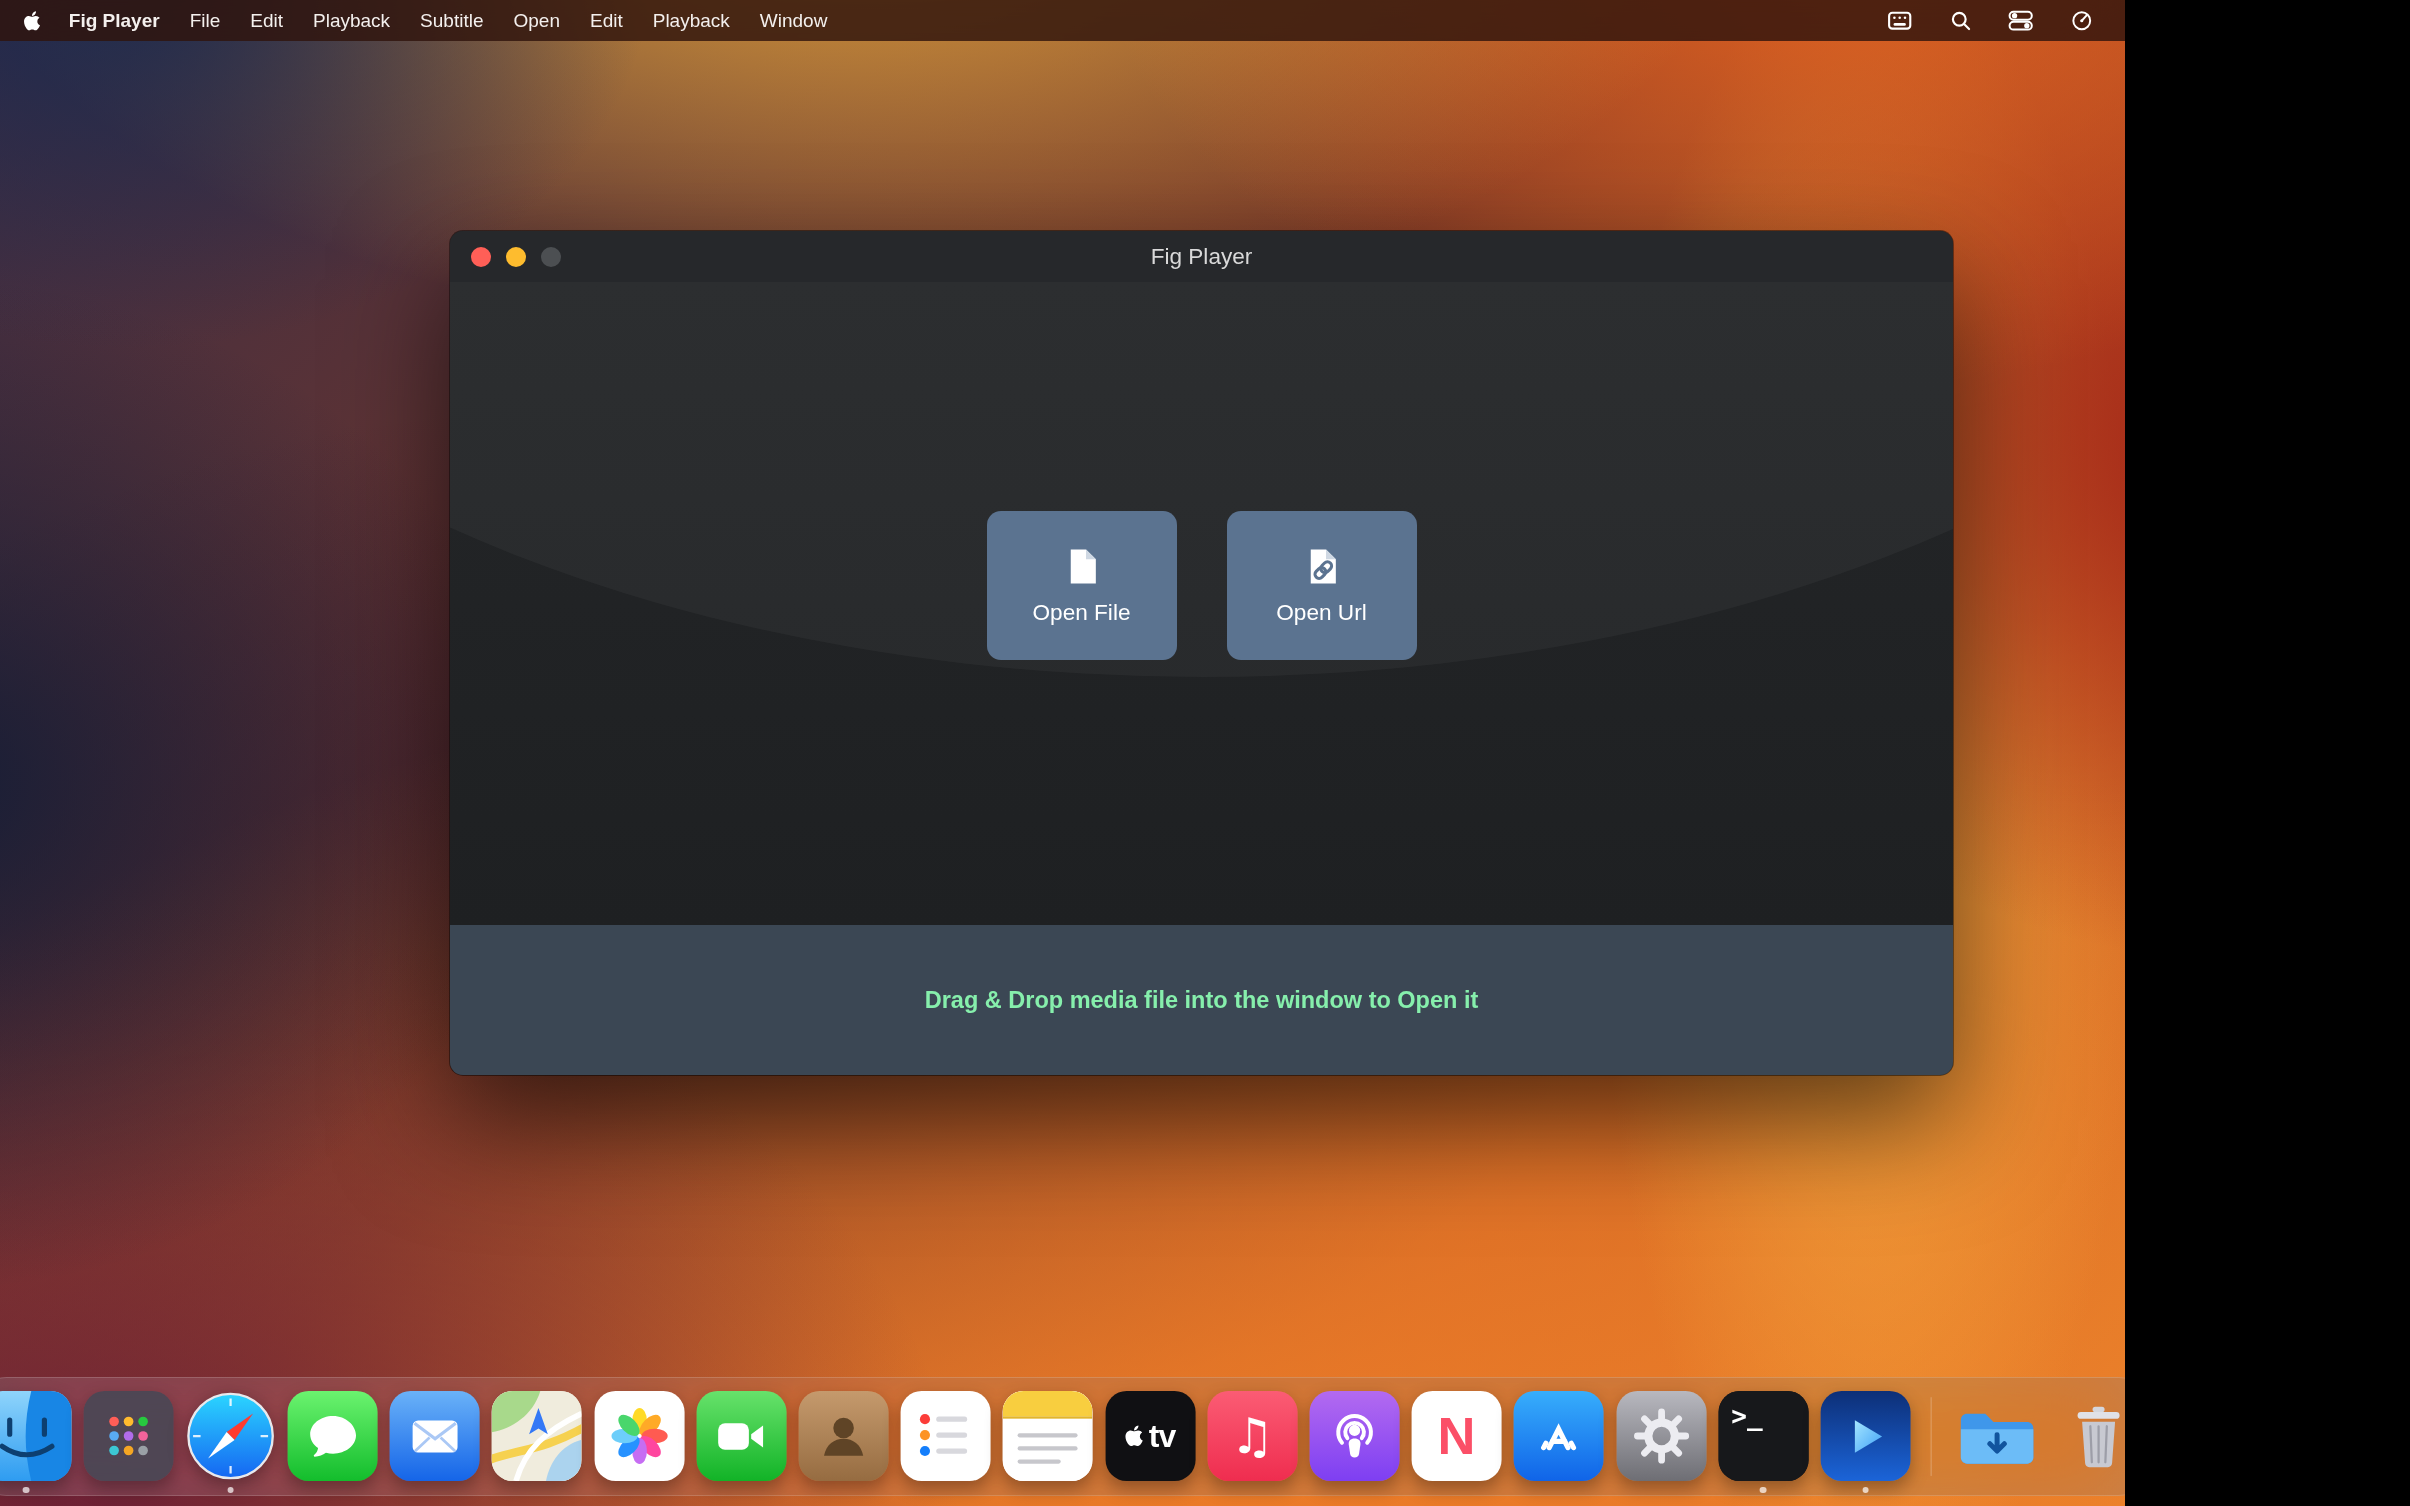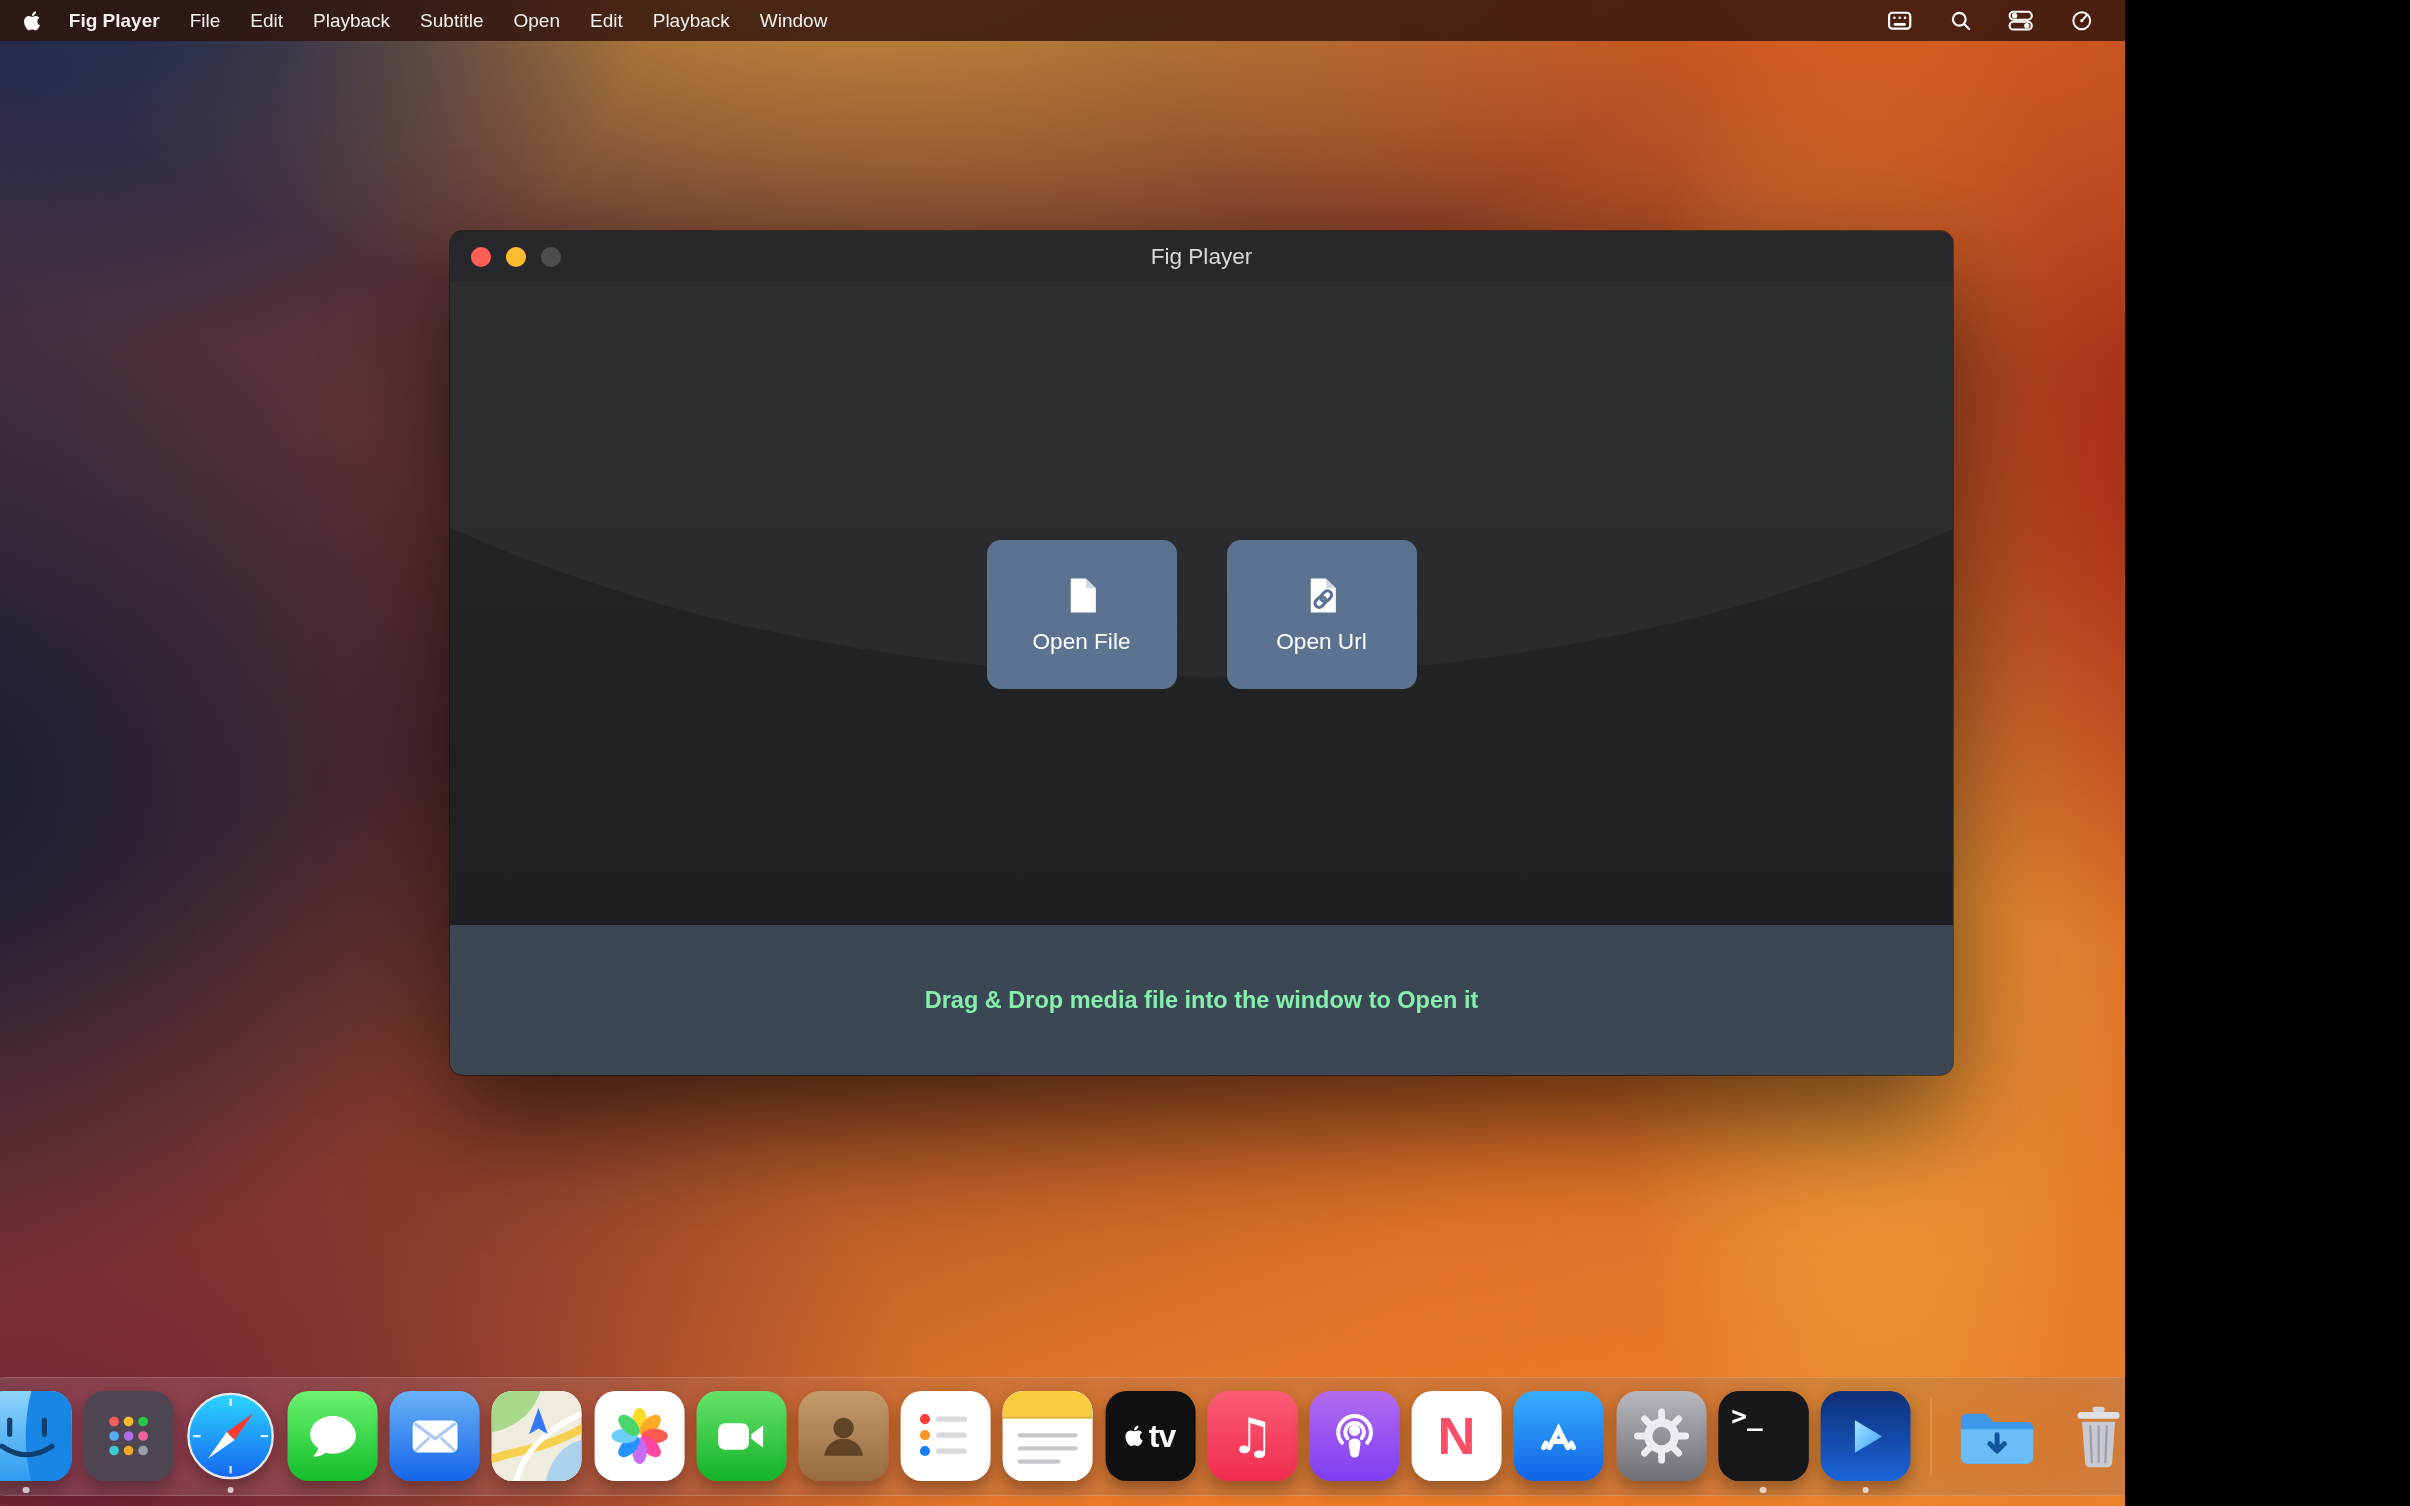--- a/index.html
+++ b/index.html
@@ -34,21 +34,21 @@
     overflow:hidden;background:#232528;display:flex;flex-direction:column;z-index:30;
     box-shadow:0 47px 113px rgba(0,0,0,.6),0 0 0 0.9px rgba(0,0,0,.45)}
   .titlebar{height:51px;flex:0 0 51px;position:relative;display:flex;align-items:center;background:#26282b}
   .lights{display:flex;gap:15px;padding-left:21px;z-index:2}
   .light{width:20px;height:20px;border-radius:50%;display:inline-block}
   .light.red{background:#ff5f57}.light.yellow{background:#febc2e}.light.gray{background:#4c4f52}
   .wtitle{position:absolute;left:0;right:0;text-align:center;font-size:22.6px;color:#d9d9d9;font-weight:500}
   .wcontent{flex:1;position:relative;overflow:hidden;background:linear-gradient(180deg,#242628 0%,#1e2022 100%)}
   .wave{position:absolute;width:2448px;height:1412px;left:-471px;top:-1017px;border-radius:50%;
     background:rgba(255,255,255,0.04)}
-  .open-buttons{position:absolute;left:0;right:0;top:258px;display:flex;justify-content:center;gap:50px}
+  .open-buttons{position:absolute;left:0;right:0;top:229px;display:flex;justify-content:center;gap:50px}
   .open-btn{width:190px;height:149px;border-radius:14px;background:#5b7390;display:flex;flex-direction:column;
     align-items:center;justify-content:center;gap:11.3px;cursor:pointer}
   .open-btn span{font-size:22.6px;color:#fff}
   .dropbar{flex:0 0 150px;background:#3b4754;display:flex;align-items:center;justify-content:center}
   .dropbar span{font-size:23.5px;font-weight:700;color:#86efac}
 
   
   .dock{position:absolute;left:50%;bottom:11.3px;transform:translateX(-50%);height:119px;padding:0 4px;
     border-radius:30px;background:rgba(130,130,140,0.32);border:0.9px solid rgba(255,255,255,0.16);
     backdrop-filter:blur(38px) saturate(160%);display:flex;align-items:center;gap:12.2px;z-index:60}

